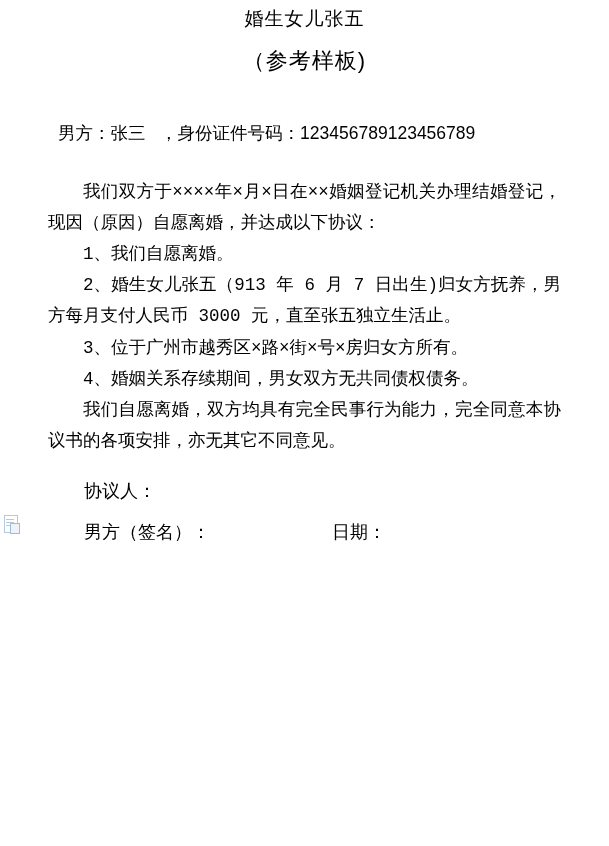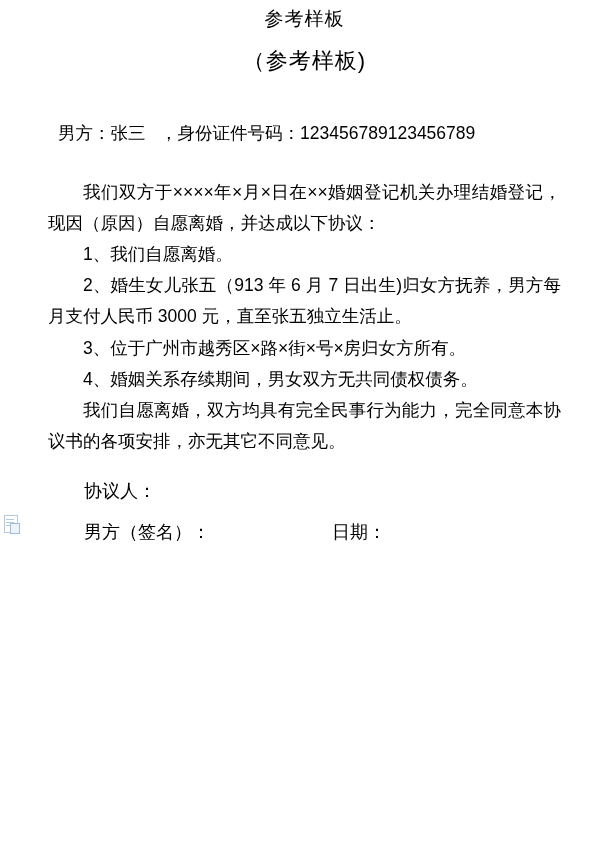--- a/index.html
+++ b/index.html
@@ -40,20 +40,21 @@
     margin-top: 44px;
     padding-left: 10px;
   }
   .party-line {
     font-size: 17.5px;
     line-height: 1.75;
     white-space: pre;
   }
   .body-block {
     margin-top: 28px;
+    font-family: Liberation Mono, monospace;
   }
   .para {
     font-size: 17.5px;
     line-height: 1.78;
     text-align: justify;
     text-justify: inter-ideograph;
     margin: 0;
   }
   .indent {
     text-indent: 2em;
@@ -110,21 +111,21 @@
     height: 9px;
     background: #e8f0f8;
     border: 1px solid #7fa8cf;
   }
 </style>
 </head>
 <body>
 
 <div class="page">
 
-  <div class="title">参考样板</div>
+  <div class="title">婚生女儿张五</div>
   <div class="subtitle">（参考样板)</div>
 
   <div class="parties">
     <div class="party-line">男方：张三   ，身份证件号码：123456789123456789</div>
   </div>
 
   <div class="body-block">
     <p class="para indent gap">我们双方于××××年×月×日在××婚姻登记机关办理结婚登记，现因（原因）自愿离婚，并达成以下协议：</p>
     <p class="para indent">1、我们自愿离婚。</p>
     <p class="para indent">2、婚生女儿张五（913 年 6 月 7 日出生)归女方抚养，男方每月支付人民币 3000 元，直至张五独立生活止。</p>

